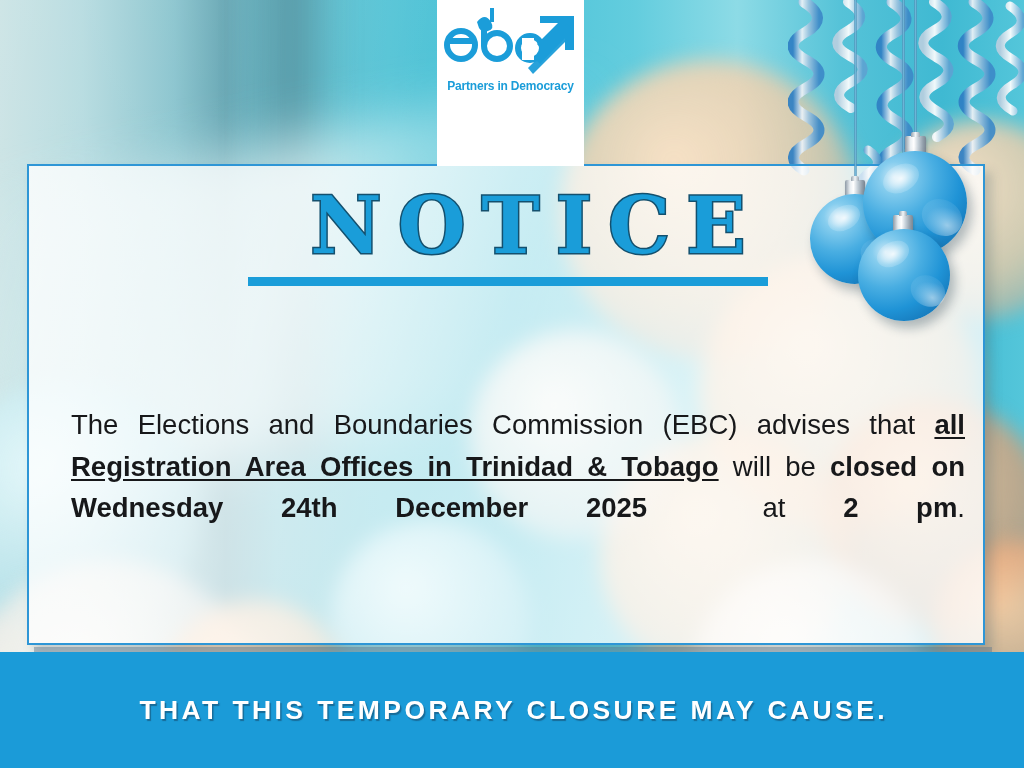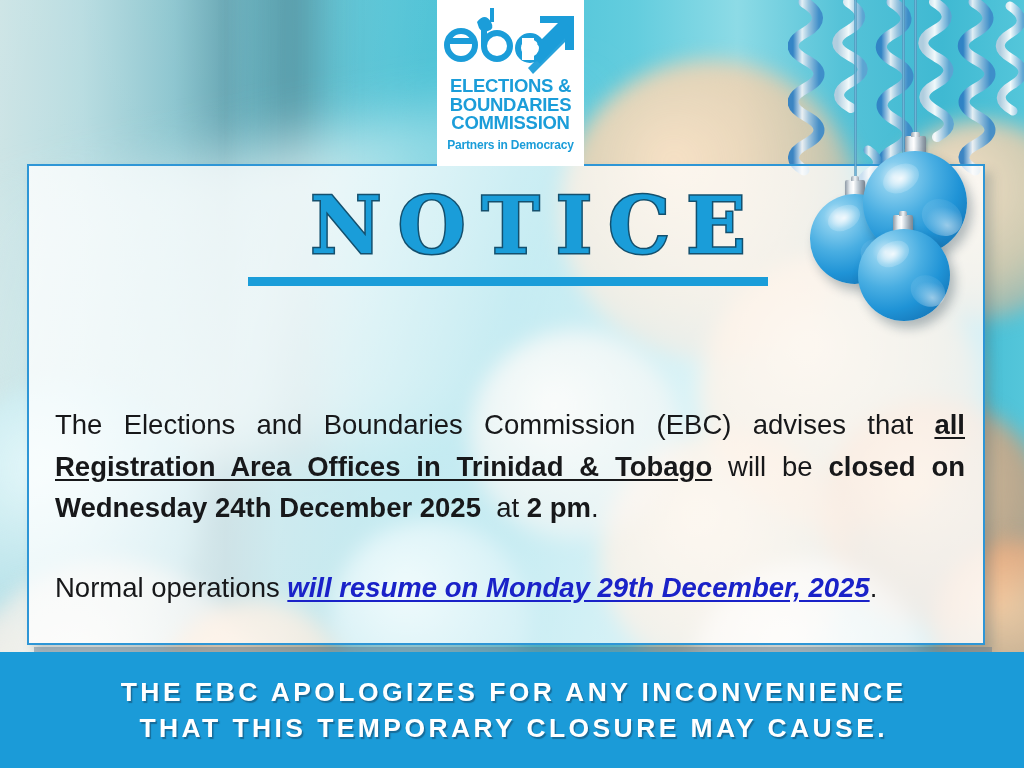--- a/index.html
+++ b/index.html
@@ -234,21 +234,21 @@
   
   #body-text {
     position: absolute;
     left: 55px; top: 404px;
     width: 910px;
     font-family: "Liberation Sans", sans-serif;
     font-size: 27.5px;
     line-height: 41.5px;
     color: #17181a;
   }
-  #body-text p { text-align: justify; }
+  #body-text p { text-align: justify; margin-left: 16px; }
   #body-text p.last { text-align: left; }
   #body-text .gap { height: 38px; }
   #body-text p:last-of-type::after {
     content: "";
     display: inline-block;
     width: 100%;
     height: 0;
   }
   .b { font-weight: bold; }
   .bu { font-weight: bold; text-decoration: underline; text-underline-offset: 3px; }
@@ -388,40 +388,33 @@
           <path d="M46,0 l4,0 l0,14 l-4,0 z"></path>
         </g>
         <g fill="#1b9dd9">
           <path d="M96,8 L130,8 L130,42 L121,42 L121,23 L100,44 L93,36 L114,15 L96,15 Z"></path>
           <path d="M90,50 L123,16 L129,22 L96,56 Z"></path>
           <path d="M84,60 L118,26 L123,32 L89,66 Z" opacity="0.95"></path>
         </g>
         <rect x="78" y="30" width="12" height="22" fill="#ffffff"></rect>
       </svg>
     </div>
-    <div id="logo-lines">
-      <div>ELECTIONS &amp;</div>
-      <div>BOUNDARIES</div>
-      <div>COMMISSION</div>
-    </div>
     <div id="logo-tag">Partners in Democracy</div>
   </div>
 
   <div id="notice-wrap">
     <span id="notice-title">NOTICE</span>
   </div>
   <div id="notice-rule"></div>
 
 
   <div id="body-text">
     <p><span>The Elections and Boundaries Commission (EBC) advises that </span><span class="bu">all Registration Area Offices in Trinidad &amp; Tobago</span><span> will be </span><span class="b">closed on Wednesday 24th December 2025</span><span style="white-space:pre">  at </span><span class="b">2 pm</span><span>.</span></p>
 
     <div class="gap"></div>
 
-    <p class="last"><span>Normal operations </span><span class="resume">will resume on Monday 29th December, 2025</span><span>.</span></p>
   </div>
 
   <div id="footer">
-    <div class="line">THE EBC APOLOGIZES FOR ANY INCONVENIENCE</div>
     <div class="line">THAT THIS TEMPORARY CLOSURE MAY CAUSE.</div>
   </div>
 
 </div>
 
 </body></html>

